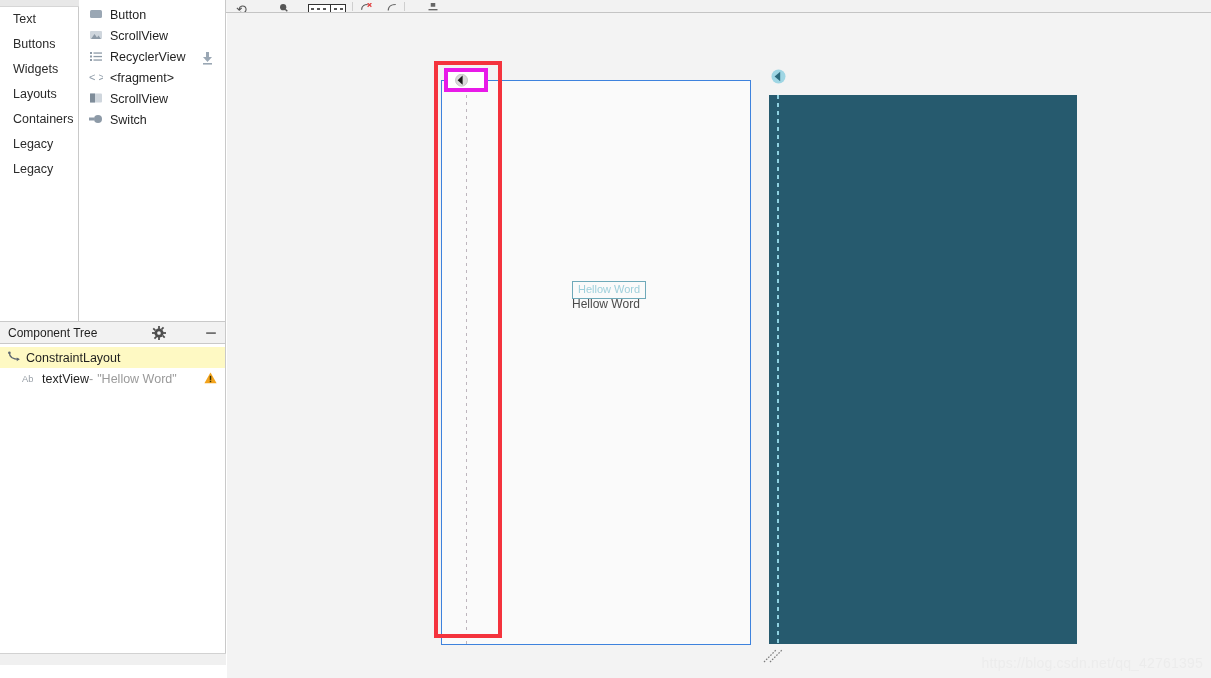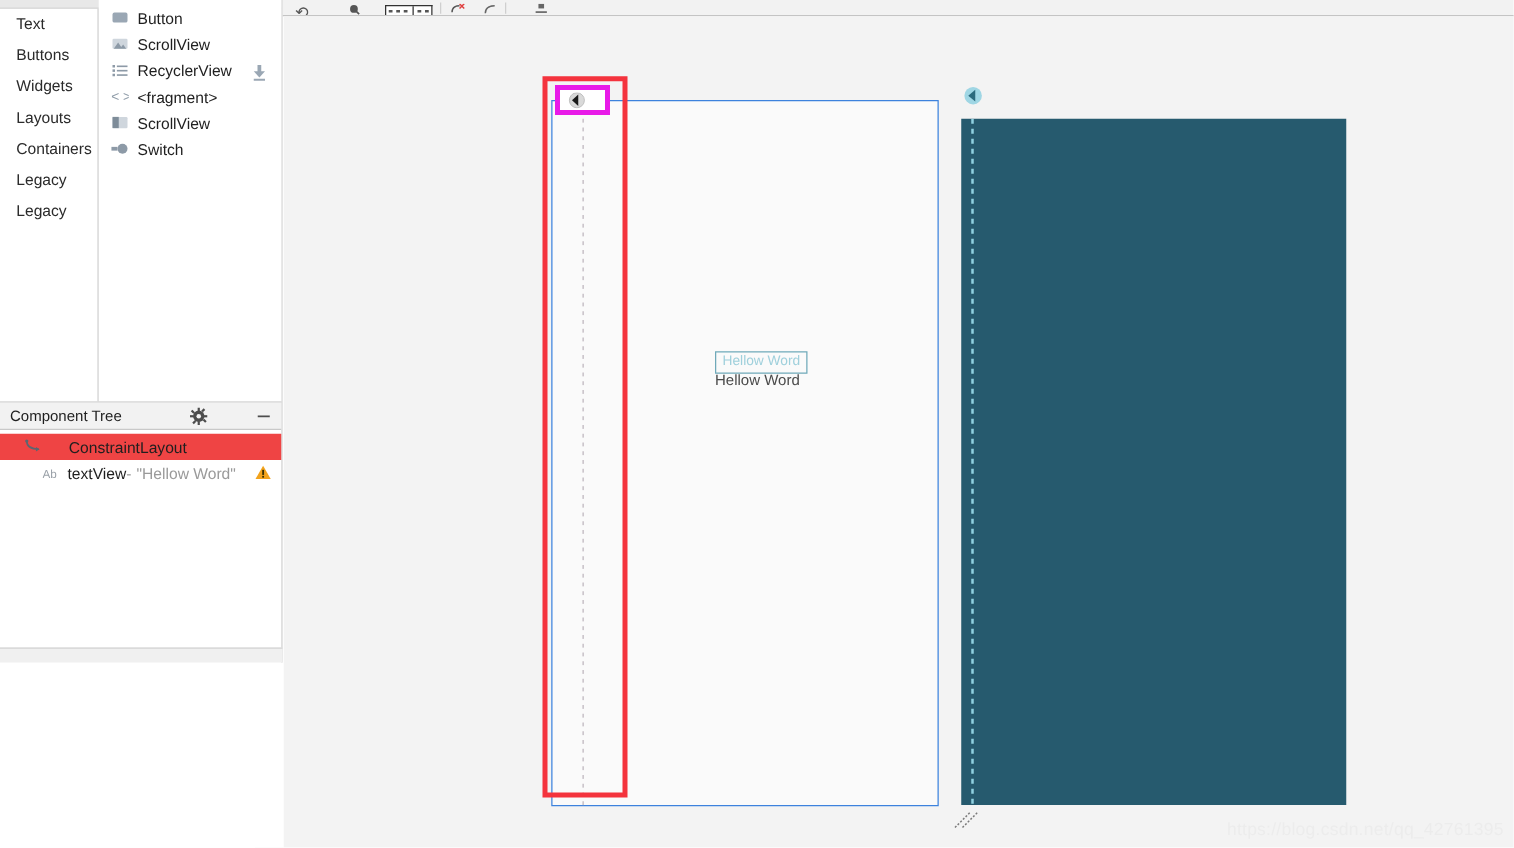--- a/index.html
+++ b/index.html
@@ -78,21 +78,21 @@
     background: #555;
   }
   .tb-box .divx { width: 1px; height: 8px; background: #333; }
 
   
   .left-col {
     position: absolute;
     left: 0;
     top: 0;
     width: 226px;
-    height: 530px;
+    height: 665px;
     background: #ffffff;
     border-right: 1px solid #c9c9c9;
     box-sizing: border-box;
     display: flex;
     flex-direction: column;
   }
 
   
   .palette {
     height: 322px;
@@ -188,26 +188,26 @@
   .tree-row {
     height: 21px;
     display: flex;
     align-items: center;
     font-size: 12.5px;
     color: #1f1f1f;
     padding-right: 8px;
     position: relative;
     white-space: nowrap;
   }
-  .tree-row.selected { background: #ef4444; gap: 17px; }
+  .tree-row.selected { background: #fef9c3; }
   .tree-ico {
     width: 16px; height: 16px;
     flex: 0 0 16px;
     margin-right: 4px;
-    display: flex; align-items: center; justify-content: center; margin-left: 12px;
+    display: flex; align-items: center; justify-content: center;
   }
   .tree-muted { color: #9a9a9a; }
   .warn-ico { position: absolute; right: 8px; top: 4px; width: 13px; height: 12px; }
 
   
   .surface {
     position: absolute;
     left: 227px;
     top: 13px;
     width: 984px;

